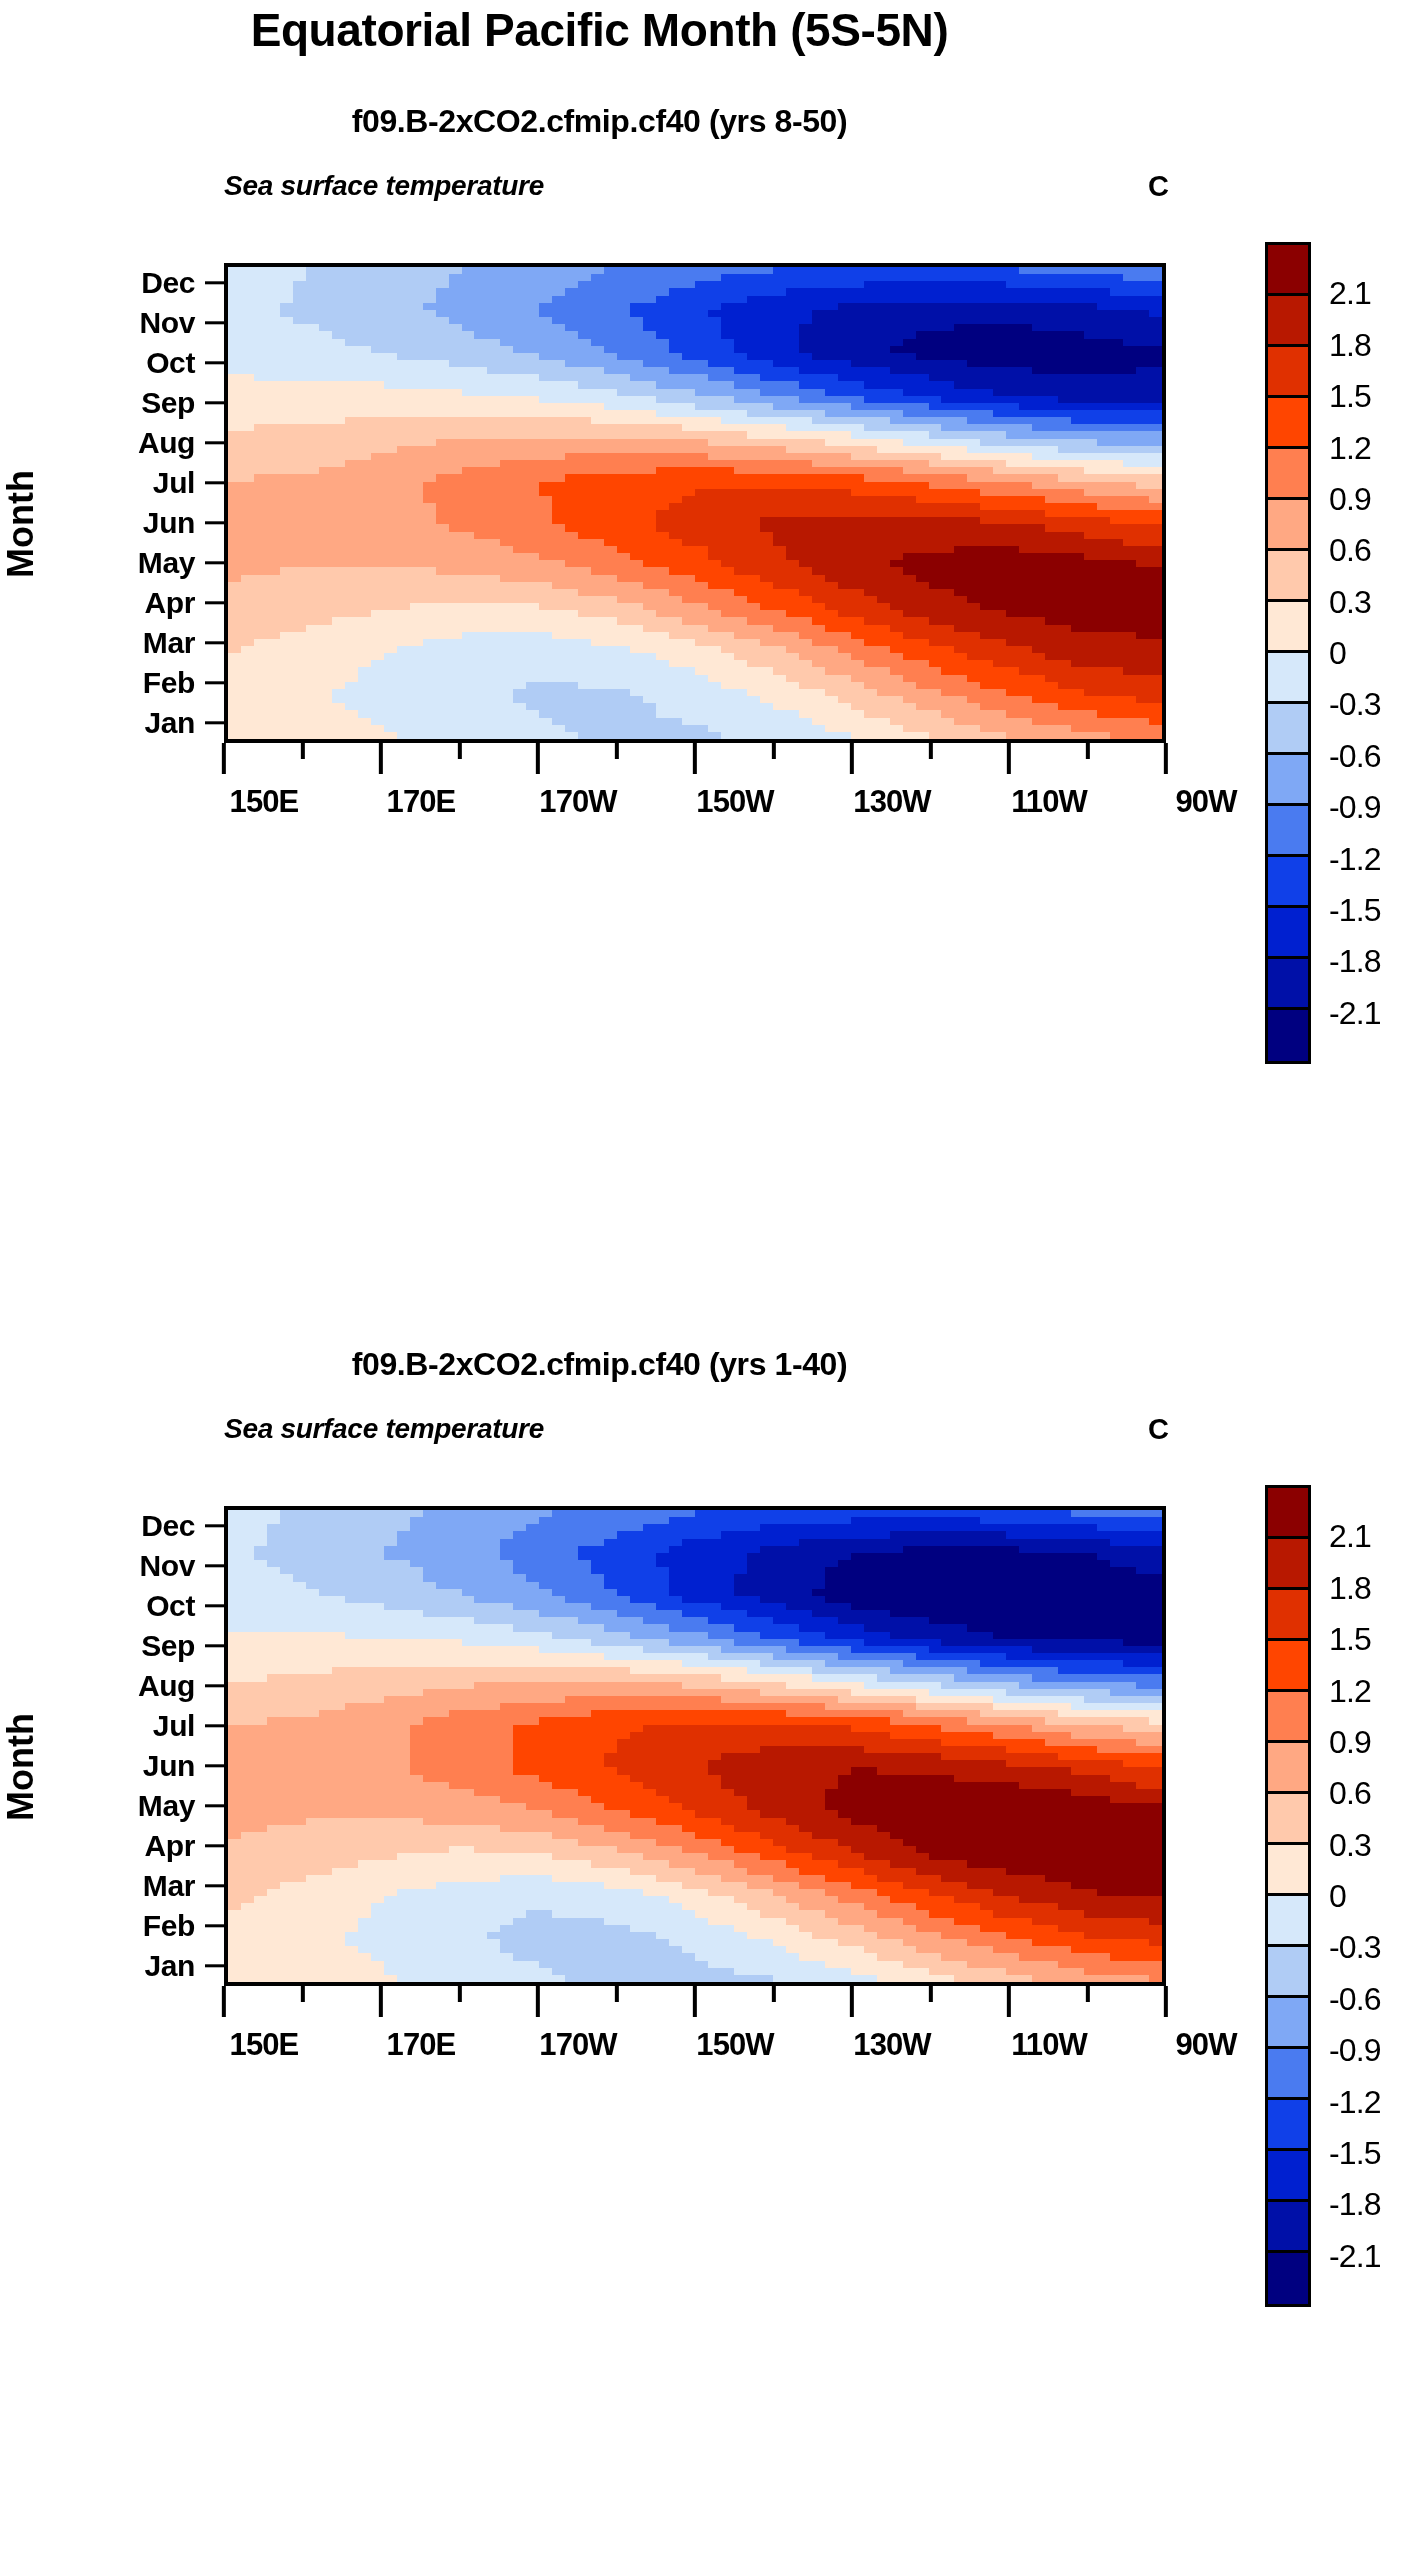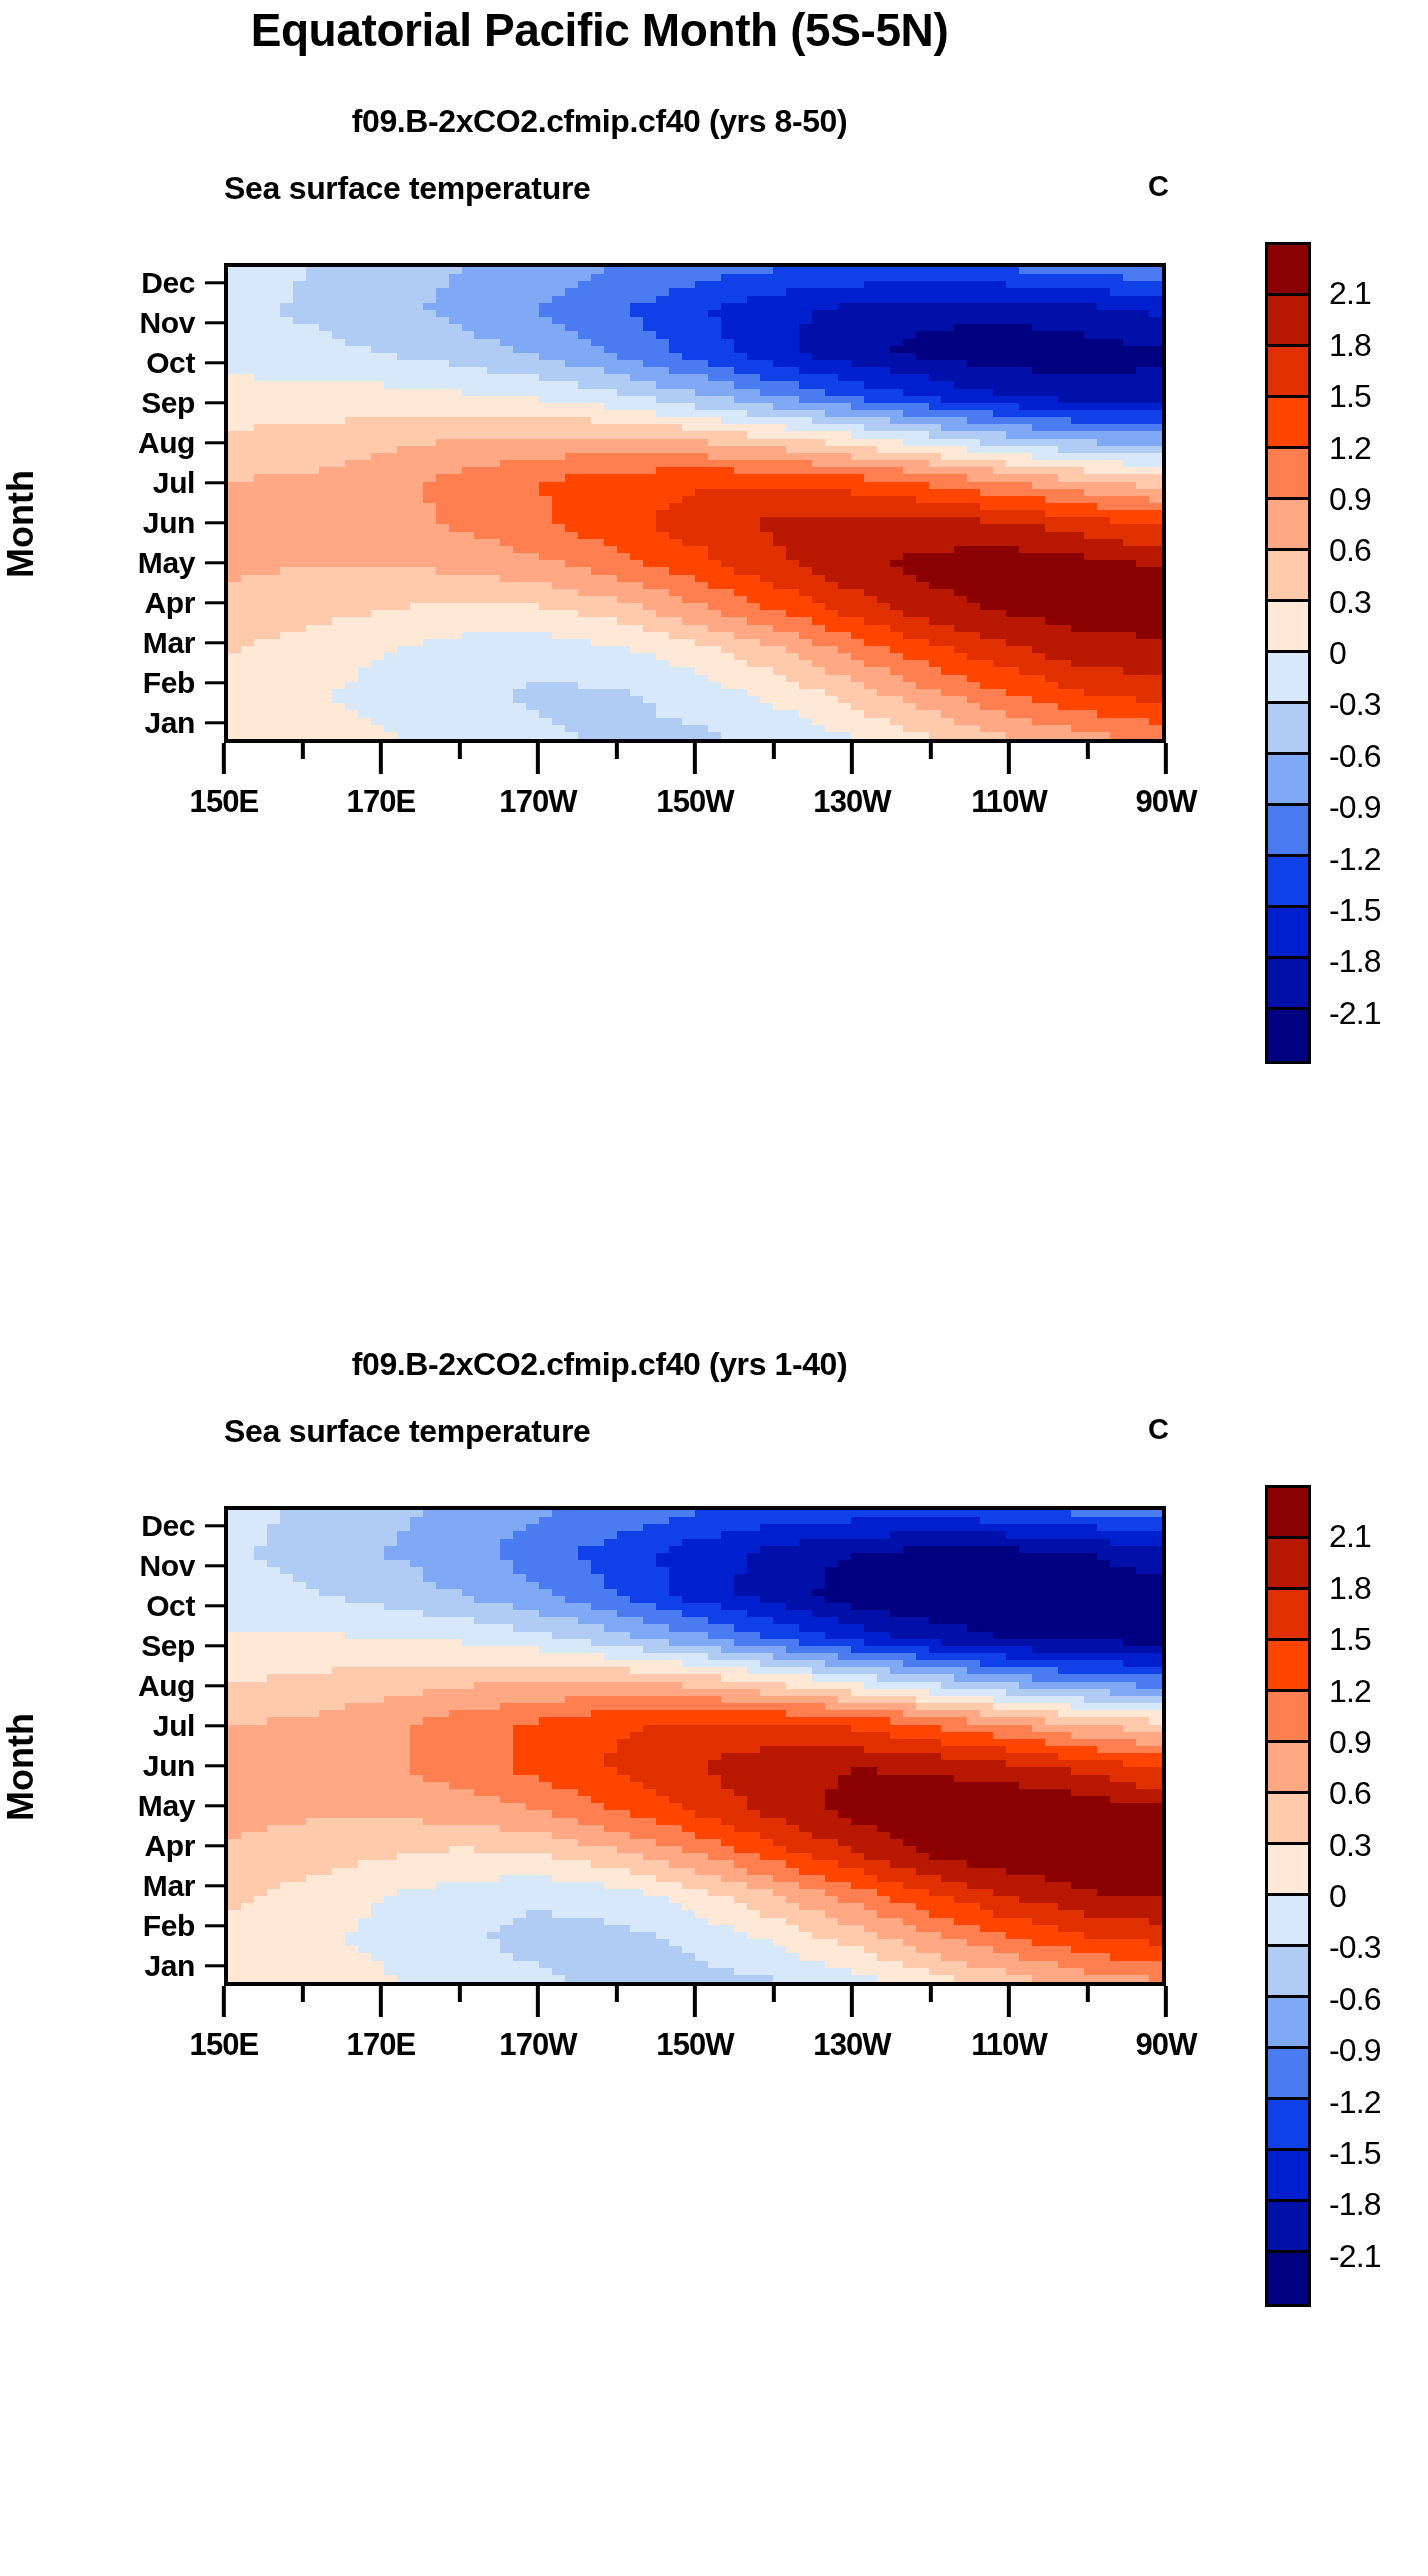--- a/index.html
+++ b/index.html
@@ -8,41 +8,41 @@
 
   .maintitle{position:absolute;left:0;top:3.4px;width:1199px;text-align:center;
              font-size:46px;font-weight:bold;letter-spacing:-0.4px;}
 
   .panel{position:absolute;left:0;width:1428px;}
   #panel0{top:103px;} #panel1{top:1346px;}
 
   .subtitle{position:absolute;left:0;top:0;width:1199px;text-align:center;
             font-size:32px;font-weight:bold;letter-spacing:-0.4px;}
 
-  .varlabel{position:absolute;left:224px;top:67px;font-size:32px;font-weight:bold;letter-spacing:-0.3px;}
+  .varlabel{position:absolute;left:224px;top:67px;font-size:28px;font-weight:bold;letter-spacing:-0.3px;font-style:italic;}
   .unitlabel{position:absolute;left:1148px;top:67px;font-size:29px;font-weight:bold;}
 
   .plotbox{position:absolute;left:224px;top:160px;width:942px;height:480px;
            border:4.3px solid #000;box-sizing:border-box;overflow:hidden;background:#fff;}
   .field{position:absolute;inset:0;}
   .field svg{display:block;width:100%;height:100%;}
 
   .ylab{position:absolute;right:0;font-size:30px;font-weight:bold;
         transform:translateY(-50%);white-space:nowrap;letter-spacing:-0.4px;}
   .ytickwrap{position:absolute;left:0;top:160px;width:224px;height:480px;}
   .ytick{position:absolute;right:0;width:19px;height:3.4px;background:#000;transform:translateY(-50%);}
 
   .axistitle{position:absolute;left:-33px;top:400px;font-size:36px;font-weight:bold;
              transform:rotate(-90deg);transform-origin:center;white-space:nowrap;}
 
   .xtickwrap{position:absolute;left:224px;top:640px;width:942px;height:60px;}
   .xtick{position:absolute;top:0;width:4.3px;background:#000;transform:translateX(-50%);}
   .xtick.maj{height:31px;} .xtick.min{height:16.3px;}
   .xlab{position:absolute;top:41px;font-size:31px;font-weight:bold;
-        transform:translateX(-50%);white-space:nowrap;letter-spacing:-0.9px;}
+        transform:translateX(-50%);white-space:nowrap;letter-spacing:-0.9px;margin-left:40px;}
 
   .cbar{position:absolute;left:1265px;top:139px;width:46px;height:822px;
         border:3.4px solid #000;box-sizing:border-box;}
   .cbcell{width:100%;box-sizing:border-box;border-bottom:3.4px solid #000;}
   .cbcell:last-child{border-bottom:none;}
   .cblabels{position:absolute;left:1329px;top:139px;width:94px;height:822px;}
   .cblab{position:absolute;left:0;font-size:32px;font-weight:normal;
          transform:translateY(-50%);letter-spacing:-0.9px;}
 </style>
 </head>

